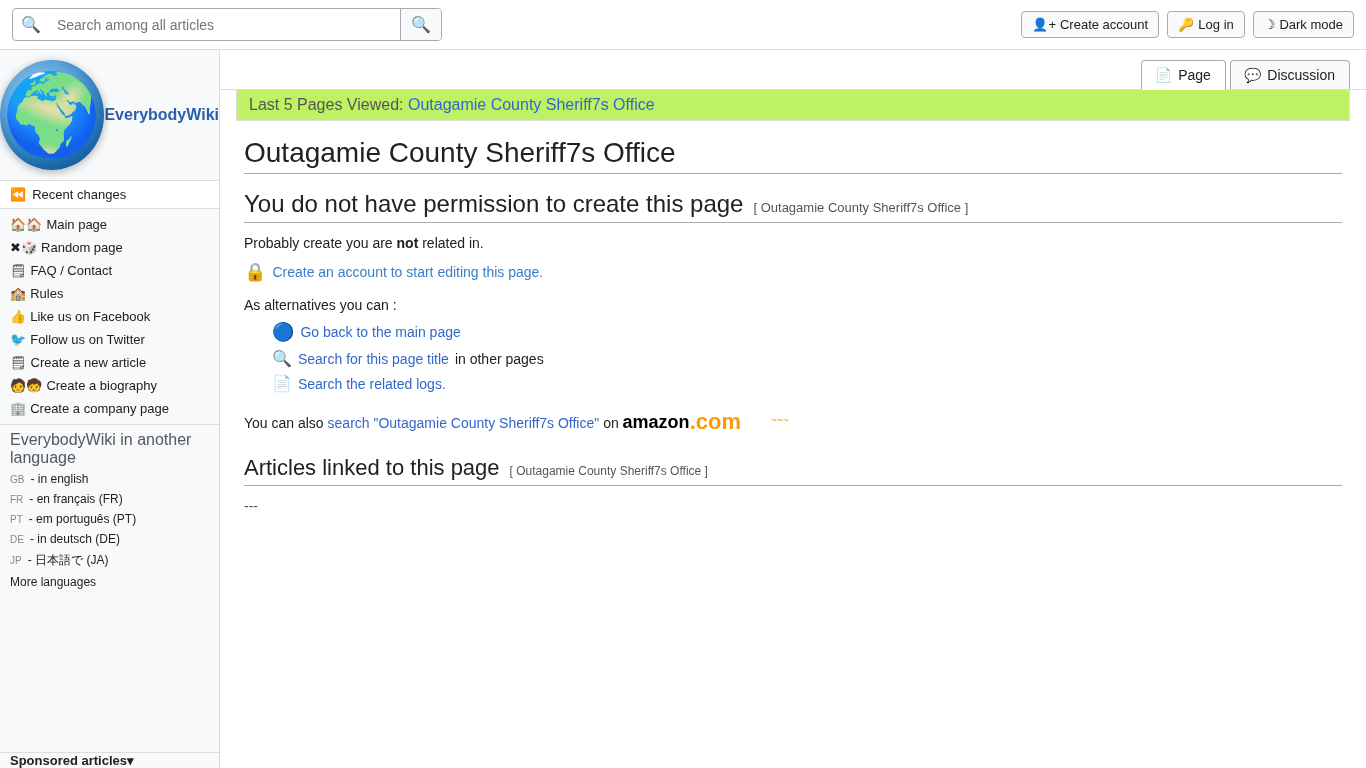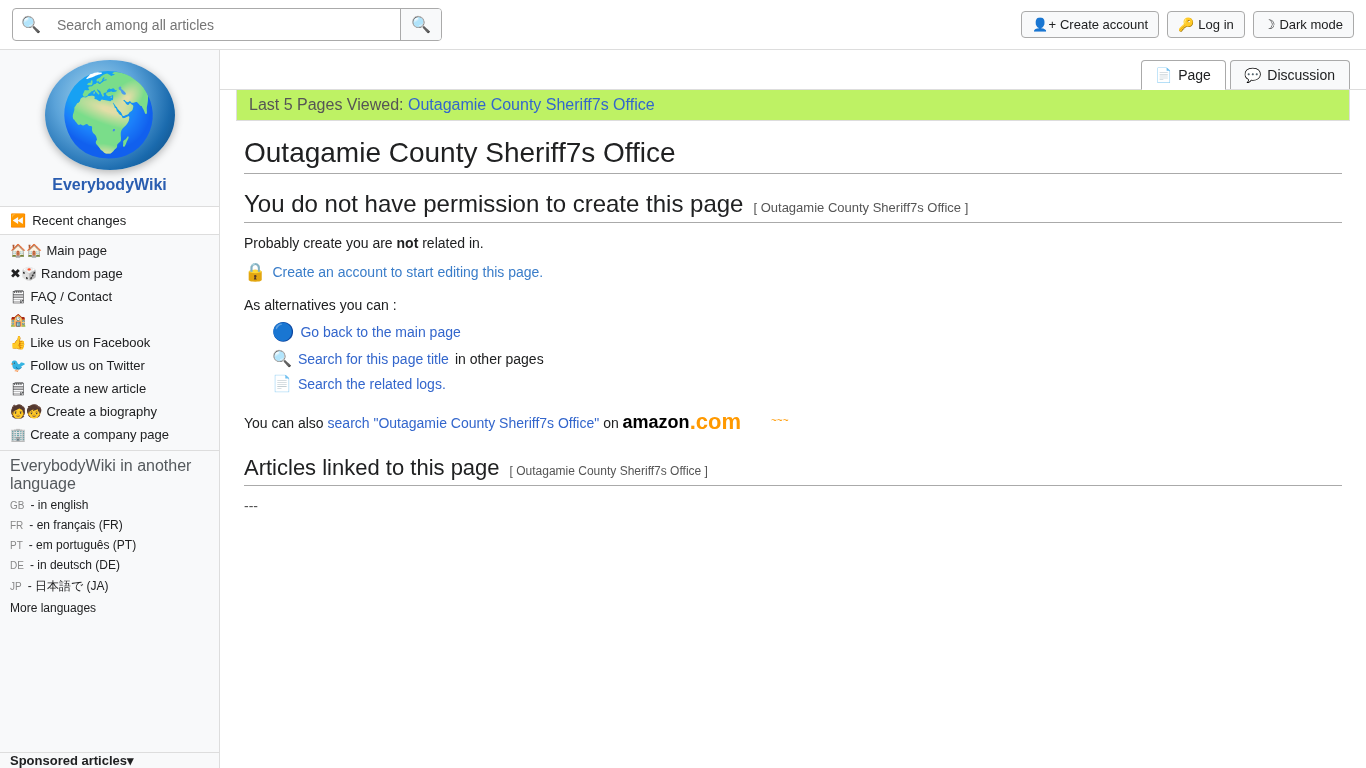--- a/index.html
+++ b/index.html
@@ -12,21 +12,21 @@
     #search-input { border: none; outline: none; padding: 6px 8px; font-size: 14px; width: 100%; color: #aaa; }
     #search-button { background: #f8f9fa; border: none; border-left: 1px solid #aaa; padding: 6px 10px; cursor: pointer; font-size: 16px; color: #555; }
     #top-actions { display: flex; align-items: center; gap: 8px; margin-left: auto; }
     .top-btn { display: flex; align-items: center; gap: 4px; padding: 5px 10px; border: 1px solid #aaa; border-radius: 4px; background: #f8f9fa; cursor: pointer; font-size: 13px; color: #202122; text-decoration: none; }
 
     
     #layout { display: flex; flex: 1; }
 
     
     #sidebar { width: 220px; min-width: 220px; border-right: 1px solid #ddd; padding: 0; background: #f8f9fa; display: flex; flex-direction: column; }
-    #logo-area { display: flex; flex-direction: column; align-items: center; padding: 10px 0 6px 0; border-bottom: 1px solid #ddd; }
+    #logo-area { display: flex; flex-direction: row; align-items: center; padding: 10px 0 6px 0; border-bottom: 1px solid #ddd; }
     #logo-globe { width: 130px; height: 110px; border-radius: 50%; background: radial-gradient(circle at 40% 35%, #a8d8f0 0%, #5ba3d9 40%, #1a6aad 70%, #0a3d6b 100%); position: relative; overflow: hidden; display: flex; align-items: center; justify-content: center; box-shadow: 0 2px 8px rgba(0,0,0,0.3); margin-bottom: 4px; }
     #logo-globe::before { content: '🌍'; font-size: 80px; }
     #site-title { font-size: 16px; font-weight: bold; color: #2a5db0; text-align: center; padding: 2px 0 6px 0; }
 
     #recent-changes-bar { display: flex; align-items: center; gap: 6px; padding: 6px 10px; border-bottom: 1px solid #ddd; cursor: pointer; background: #fff; font-size: 13px; color: #202122; }
 
     .sidebar-nav { list-style: none; padding: 4px 0; border-bottom: 1px solid #ddd; }
     .sidebar-nav li { padding: 0; }
     .sidebar-nav li a { display: flex; align-items: center; gap: 4px; padding: 4px 10px; font-size: 13px; color: #202122; text-decoration: none; cursor: pointer; }
 

